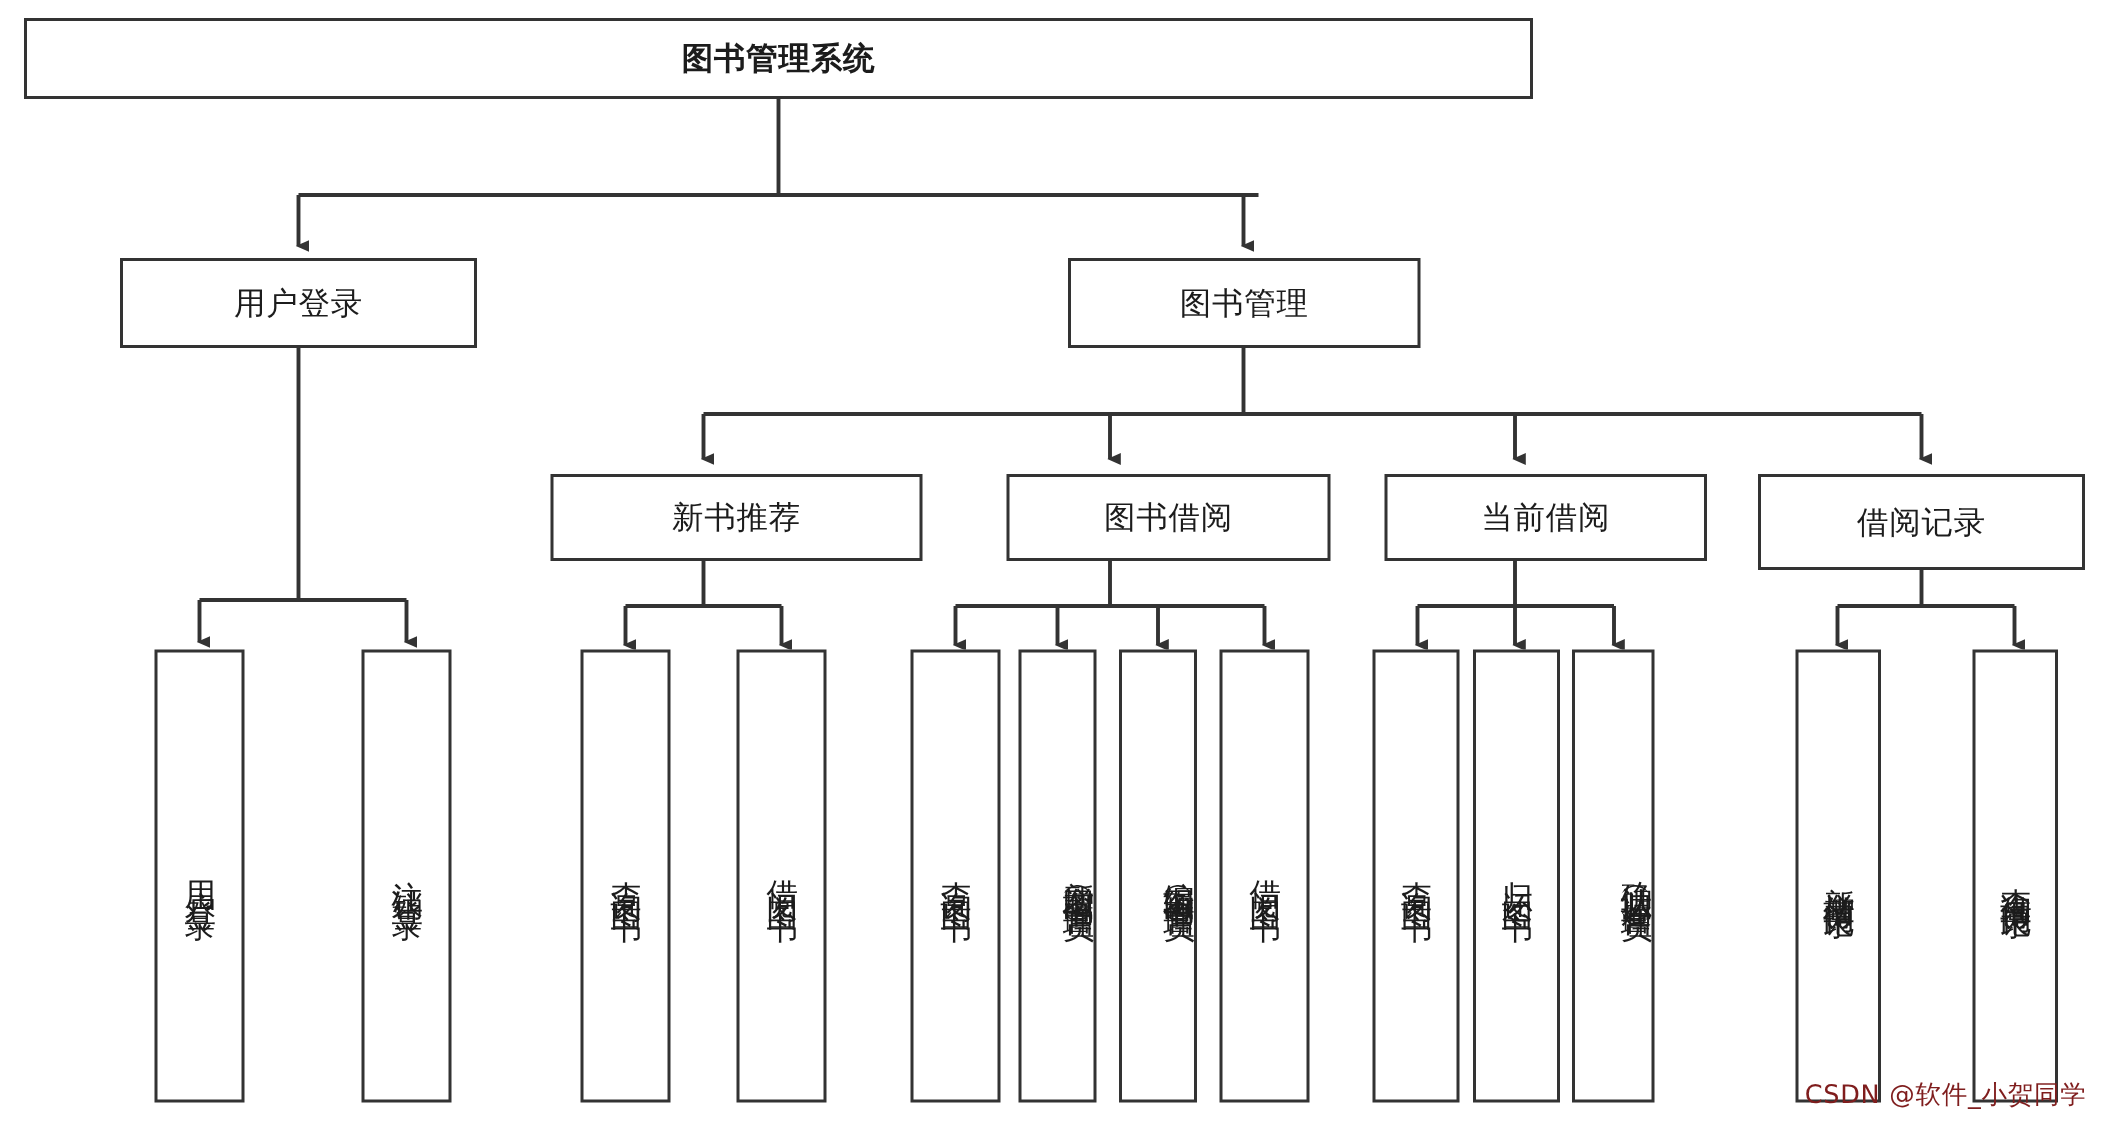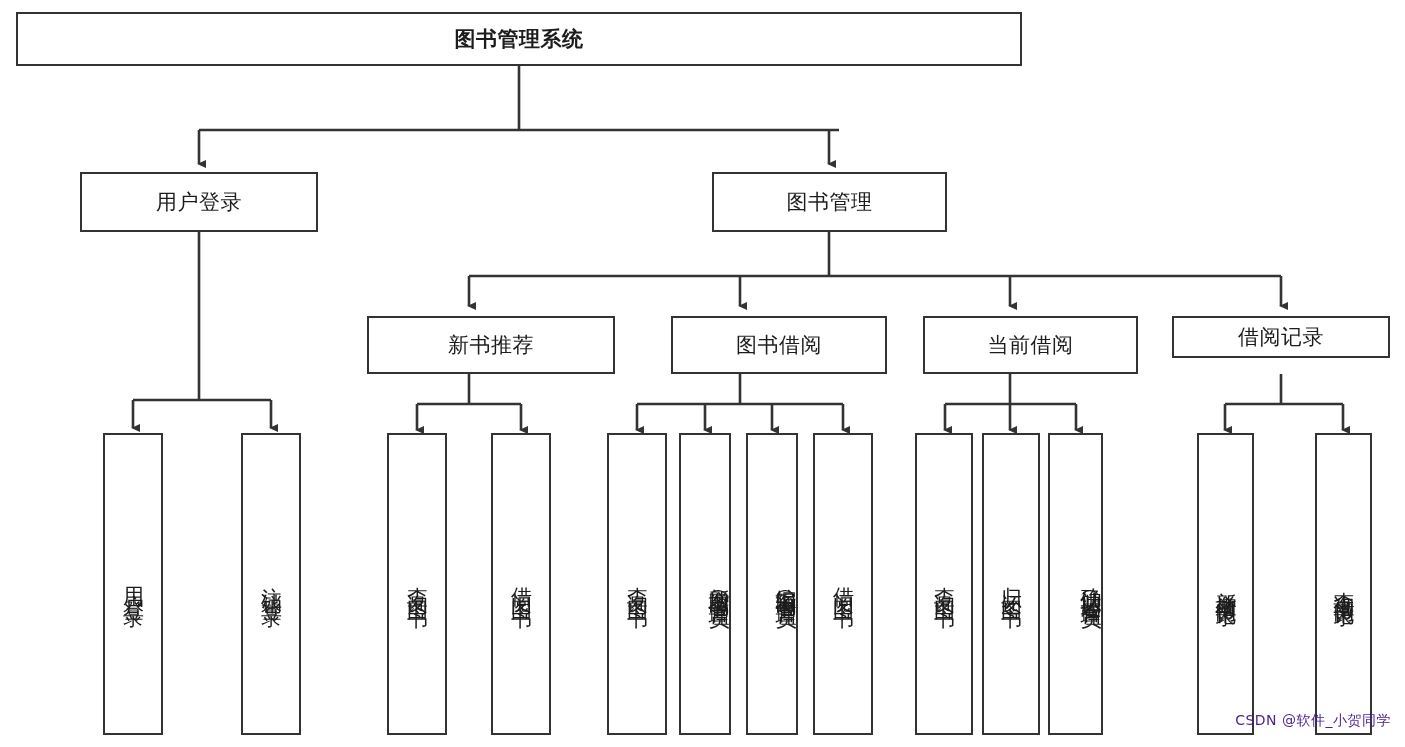--- a/index.html
+++ b/index.html
@@ -55,23 +55,23 @@
   }
   .node.vert.tight {
     letter-spacing: 3px;
   }
   .node.vert.tall {
     align-items: flex-start;
   }
   .watermark {
     position: absolute;
     right: 14px;
-    bottom: 17px;
-    font-size: 14px;
-    color: #4c1d95;
+    bottom: 6px;
+    font-size: 17px;
+    color: #7f1d1d;
     white-space: nowrap;
     letter-spacing: 0.5px;
   }
 </style>
 </head>
 <body>
 
 <div id="canvas">
 
   <svg id="edges" viewBox="0 0 1405 747">
@@ -137,21 +137,21 @@
 
   <div class="node horiz" style="left:367px; top:316px; width:248px; height:58px;">
     <span>新书推荐</span>
   </div>
   <div class="node horiz" style="left:632px; top:316px; width:216px; height:58px;margin-left:39px;">
     <span>图书借阅</span>
   </div>
   <div class="node horiz" style="left:903px; top:316px; width:215px; height:58px;margin-left:20px;">
     <span>当前借阅</span>
   </div>
-  <div class="node horiz" style="left:1172px; top:316px; width:218px; height:42px;">
+  <div class="node horiz" style="left:1172px; top:316px; width:218px; height:64px;">
     <span>借阅记录</span>
   </div>
 
   <div class="node vert" style="left:103px; top:433px; width:60px; height:302px;">
     <span class="vtext">用户登录</span>
   </div>
   <div class="node vert" style="left:241px; top:433px; width:60px; height:302px;">
     <span class="vtext">注销登录</span>
   </div>
 

